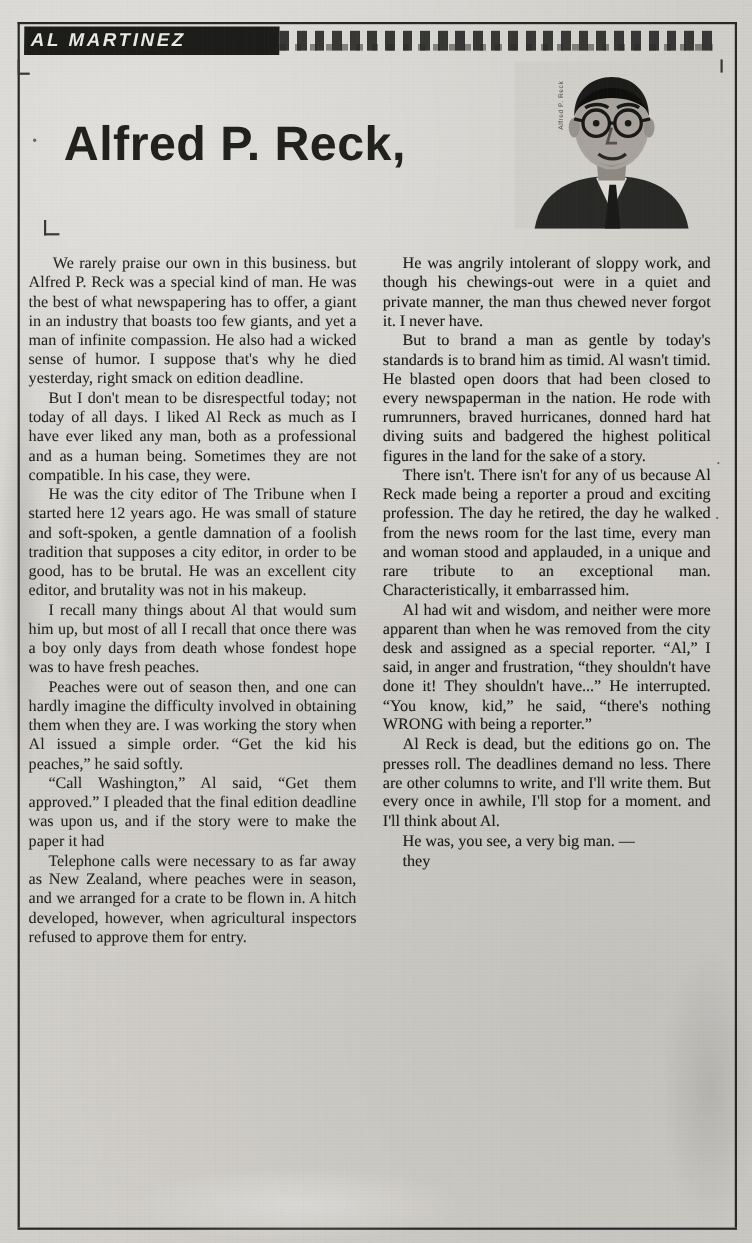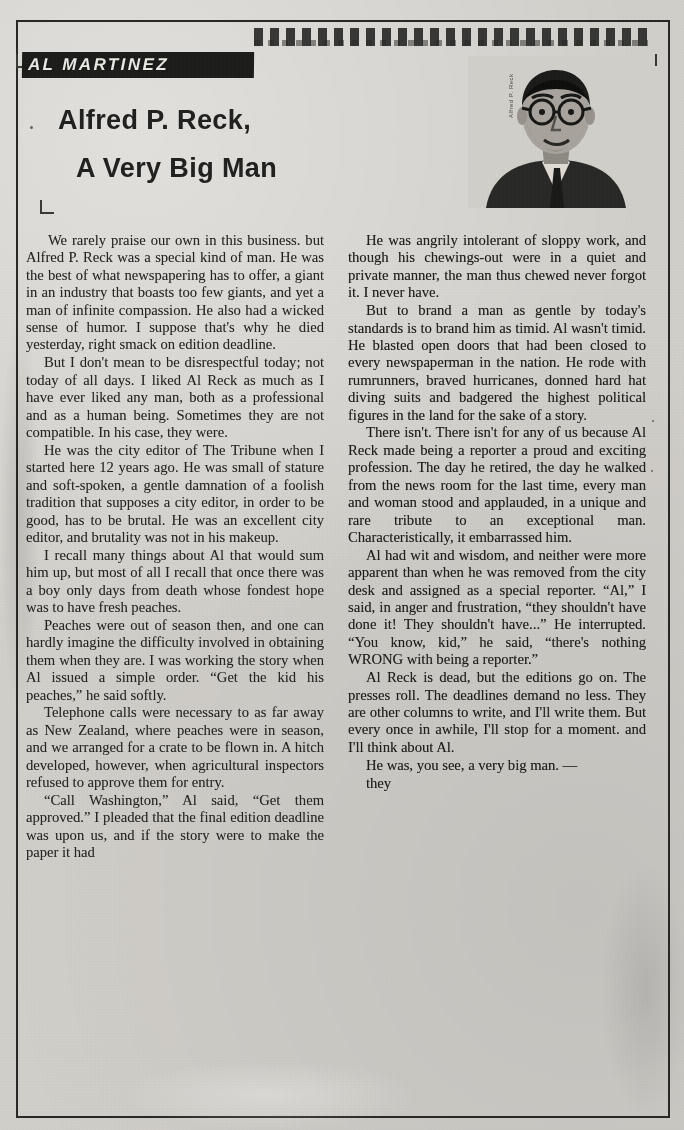--- a/index.html
+++ b/index.html
@@ -62,21 +62,20 @@
     left: 22px;
     top: 24px;
     width: 232px;
     height: 26px;
     background: #1f1f1e;
     display: flex;
     align-items: center;
     padding: 0 6px;
     box-sizing: border-box;
     transform: skewX(-0.6deg);
-    margin-top: 28px;
   }
   .nameplate-text {
     color: #e9e7e2;
     font-family: "Liberation Sans", sans-serif;
     font-weight: bold;
     font-style: italic;
     font-size: 17px;
     letter-spacing: 2.4px;
     white-space: nowrap;
     text-shadow: 0 0 1px rgba(0,0,0,0.6);
@@ -110,21 +109,21 @@
   .tick.t5 { left: 655px; top: 54px; width: 2px; height: 12px; }
 
   
   .headline {
     position: absolute;
     left: 58px;
     top: 78px;
     width: 400px;
     font-family: "Liberation Sans", sans-serif;
     font-weight: bold;
-    font-size: 27px;
+    font-size: 44px;
     line-height: 48px;
     color: #232321;
     letter-spacing: 0.4px;
   }
   .headline .line2 {
     display: block;
     margin-left: 18px;
   }
 
   
@@ -222,21 +221,20 @@
   <div class="tick t5"></div>
 
   <div class="nameplate">
     <span class="nameplate-text">AL MARTINEZ</span>
   </div>
   <div class="plate-dashes"></div>
   <div class="plate-dashes row2"></div>
 
   <h1 class="headline">
     <span>Alfred P. Reck,</span>
-    <span class="line2">A Very Big Man</span>
   </h1>
 
   <div class="portrait">
     <svg width="176" height="152" viewBox="0 0 176 152">
       <defs>
         <clipPath id="pclip">
             <rect x="0" y="0" width="176" height="152"></rect>
           </clipPath>
       </defs>
       <g clip-path="url(#pclip)">
@@ -280,29 +278,29 @@
     <div class="portrait-credit">Alfred P. Reck</div>
   </div>
 
   <div class="columns">
     <div class="col left">
       <p class="first">We rarely praise our own in this business. but Alfred P. Reck was a special kind of man. He was the best of what newspapering has to offer, a giant in an industry that boasts too few giants, and yet a man of infinite compassion. He also had a wicked sense of humor. I suppose that's why he died yesterday, right smack on edition deadline.</p>
       <p>But I don't mean to be disrespectful today; not today of all days. I liked Al Reck as much as I have ever liked any man, both as a professional and as a human being. Sometimes they are not compatible. In his case, they were.</p>
       <p>He was the city editor of The Tribune when I started here 12 years ago. He was small of stature and soft-spoken, a gentle damnation of a foolish tradition that supposes a city editor, in order to be good, has to be brutal. He was an excellent city editor, and brutality was not in his makeup.</p>
       <p>I recall many things about Al that would sum him up, but most of all I recall that once there was a boy only days from death whose fondest hope was to have fresh peaches.</p>
       <p>Peaches were out of season then, and one can hardly imagine the difficulty involved in obtaining them when they are. I was working the story when Al issued a simple order. “Get the kid his peaches,” he said softly.</p>
+      <p>“Call Washington,” Al said, “Get them approved.” I pleaded that the final edition deadline was upon us, and if the story were to make the paper it had</p>
       <p>Telephone calls were necessary to as far away as New Zealand, where peaches were in season, and we arranged for a crate to be flown in. A hitch developed, however, when agricultural inspectors refused to approve them for entry.</p>
-      <p>“Call Washington,” Al said, “Get them approved.” I pleaded that the final edition deadline was upon us, and if the story were to make the paper it had</p>
     </div>
     <div class="col right">
       <p>He was angrily intolerant of sloppy work, and though his chewings-out were in a quiet and private manner, the man thus chewed never forgot it. I never have.</p>
       <p>But to brand a man as gentle by today's standards is to brand him as timid. Al wasn't timid. He blasted open doors that had been closed to every newspaperman in the nation. He rode with rumrunners, braved hurricanes, donned hard hat diving suits and badgered the highest political figures in the land for the sake of a story.</p>
       <p>There isn't. There isn't for any of us because Al Reck made being a reporter a proud and exciting profession. The day he retired, the day he walked from the news room for the last time, every man and woman stood and applauded, in a unique and rare tribute to an exceptional man. Characteristically, it embarrassed him.</p>
       <p>Al had wit and wisdom, and neither were more apparent than when he was removed from the city desk and assigned as a special reporter. “Al,” I said, in anger and frustration, “they shouldn't have done it! They shouldn't have...” He interrupted. “You know, kid,” he said, “there's nothing WRONG with being a reporter.”</p>
-      <p>Al Reck is dead, but the editions go on. The presses roll. The deadlines demand no less. They are other columns to write, and I'll write them. But every once in awhile, I'll stop for a moment. and I'll think about Al.</p>
+      <p>Al Reck is dead, but the editions go on. The presses roll. The deadlines demand no less. There are other columns to write, and I'll write them. But every once in awhile, I'll stop for a moment. and I'll think about Al.</p>
       <p>He was, you see, a very big man. —</p>
       <p class="sig">they</p>
     </div>
   </div>
 
   <div class="smudge s1"></div>
   <div class="smudge s2"></div>
   <div class="smudge s3"></div>
   <div class="dot d1"></div>
   <div class="dot d2"></div>

